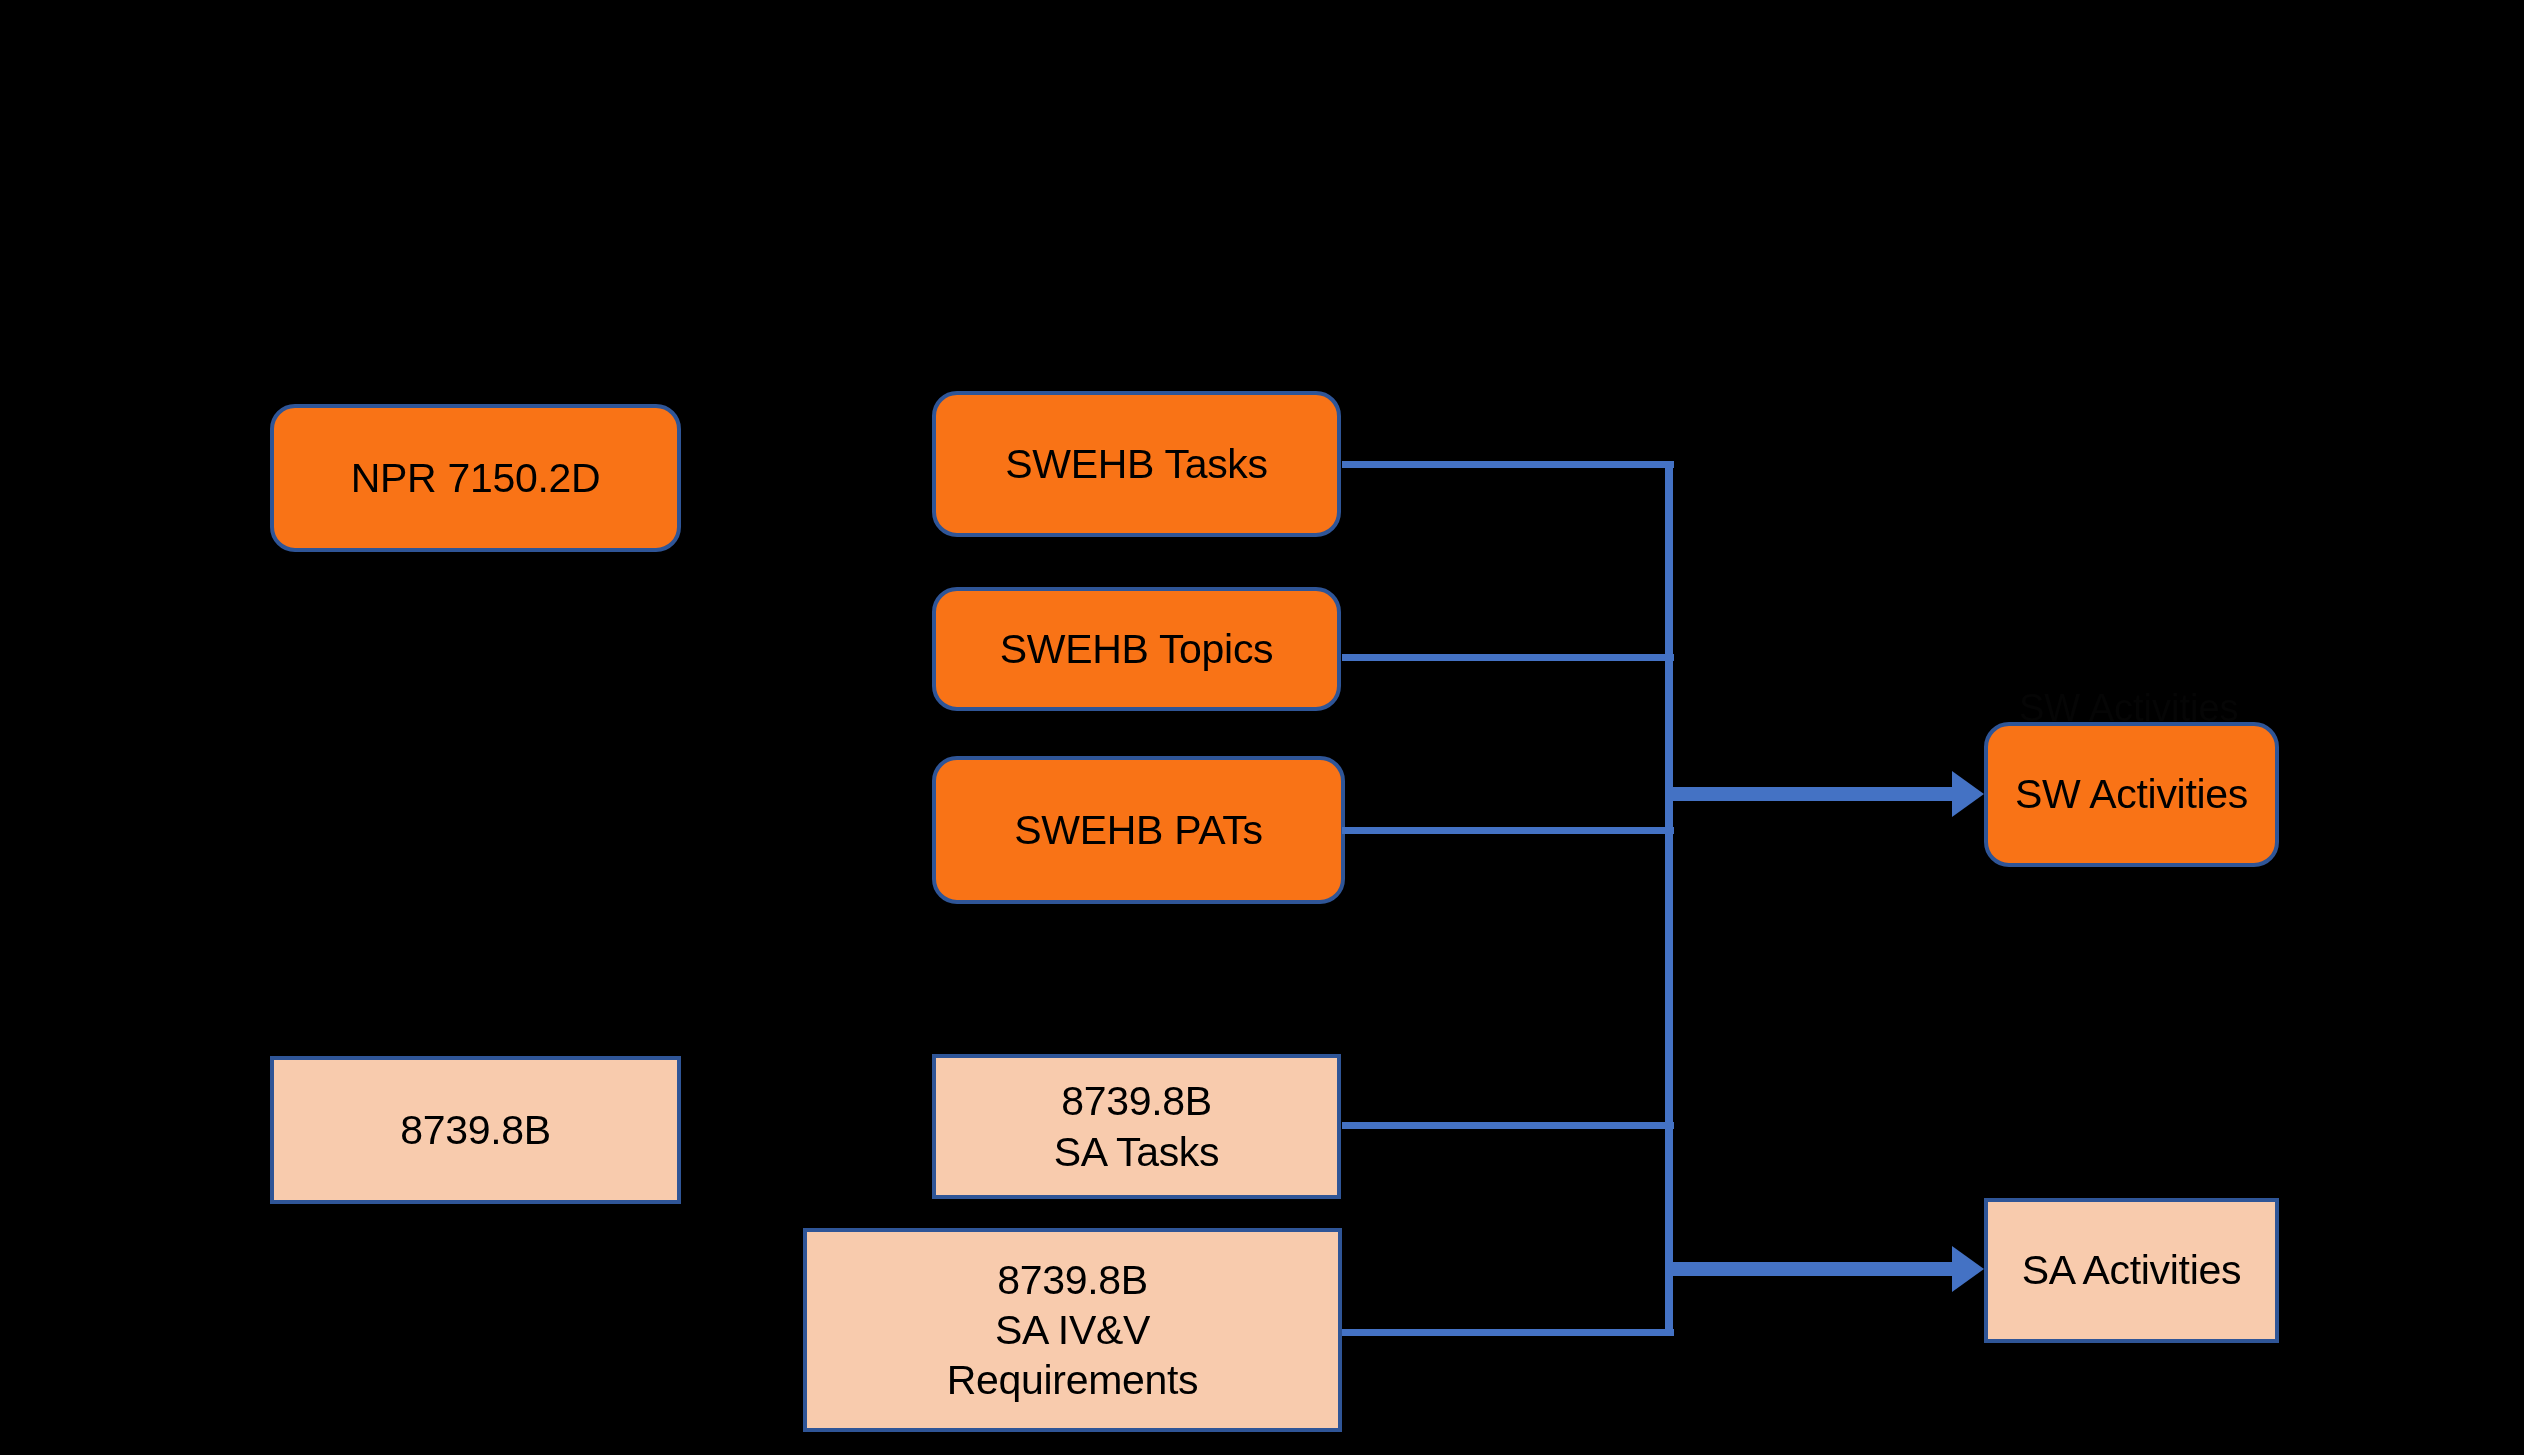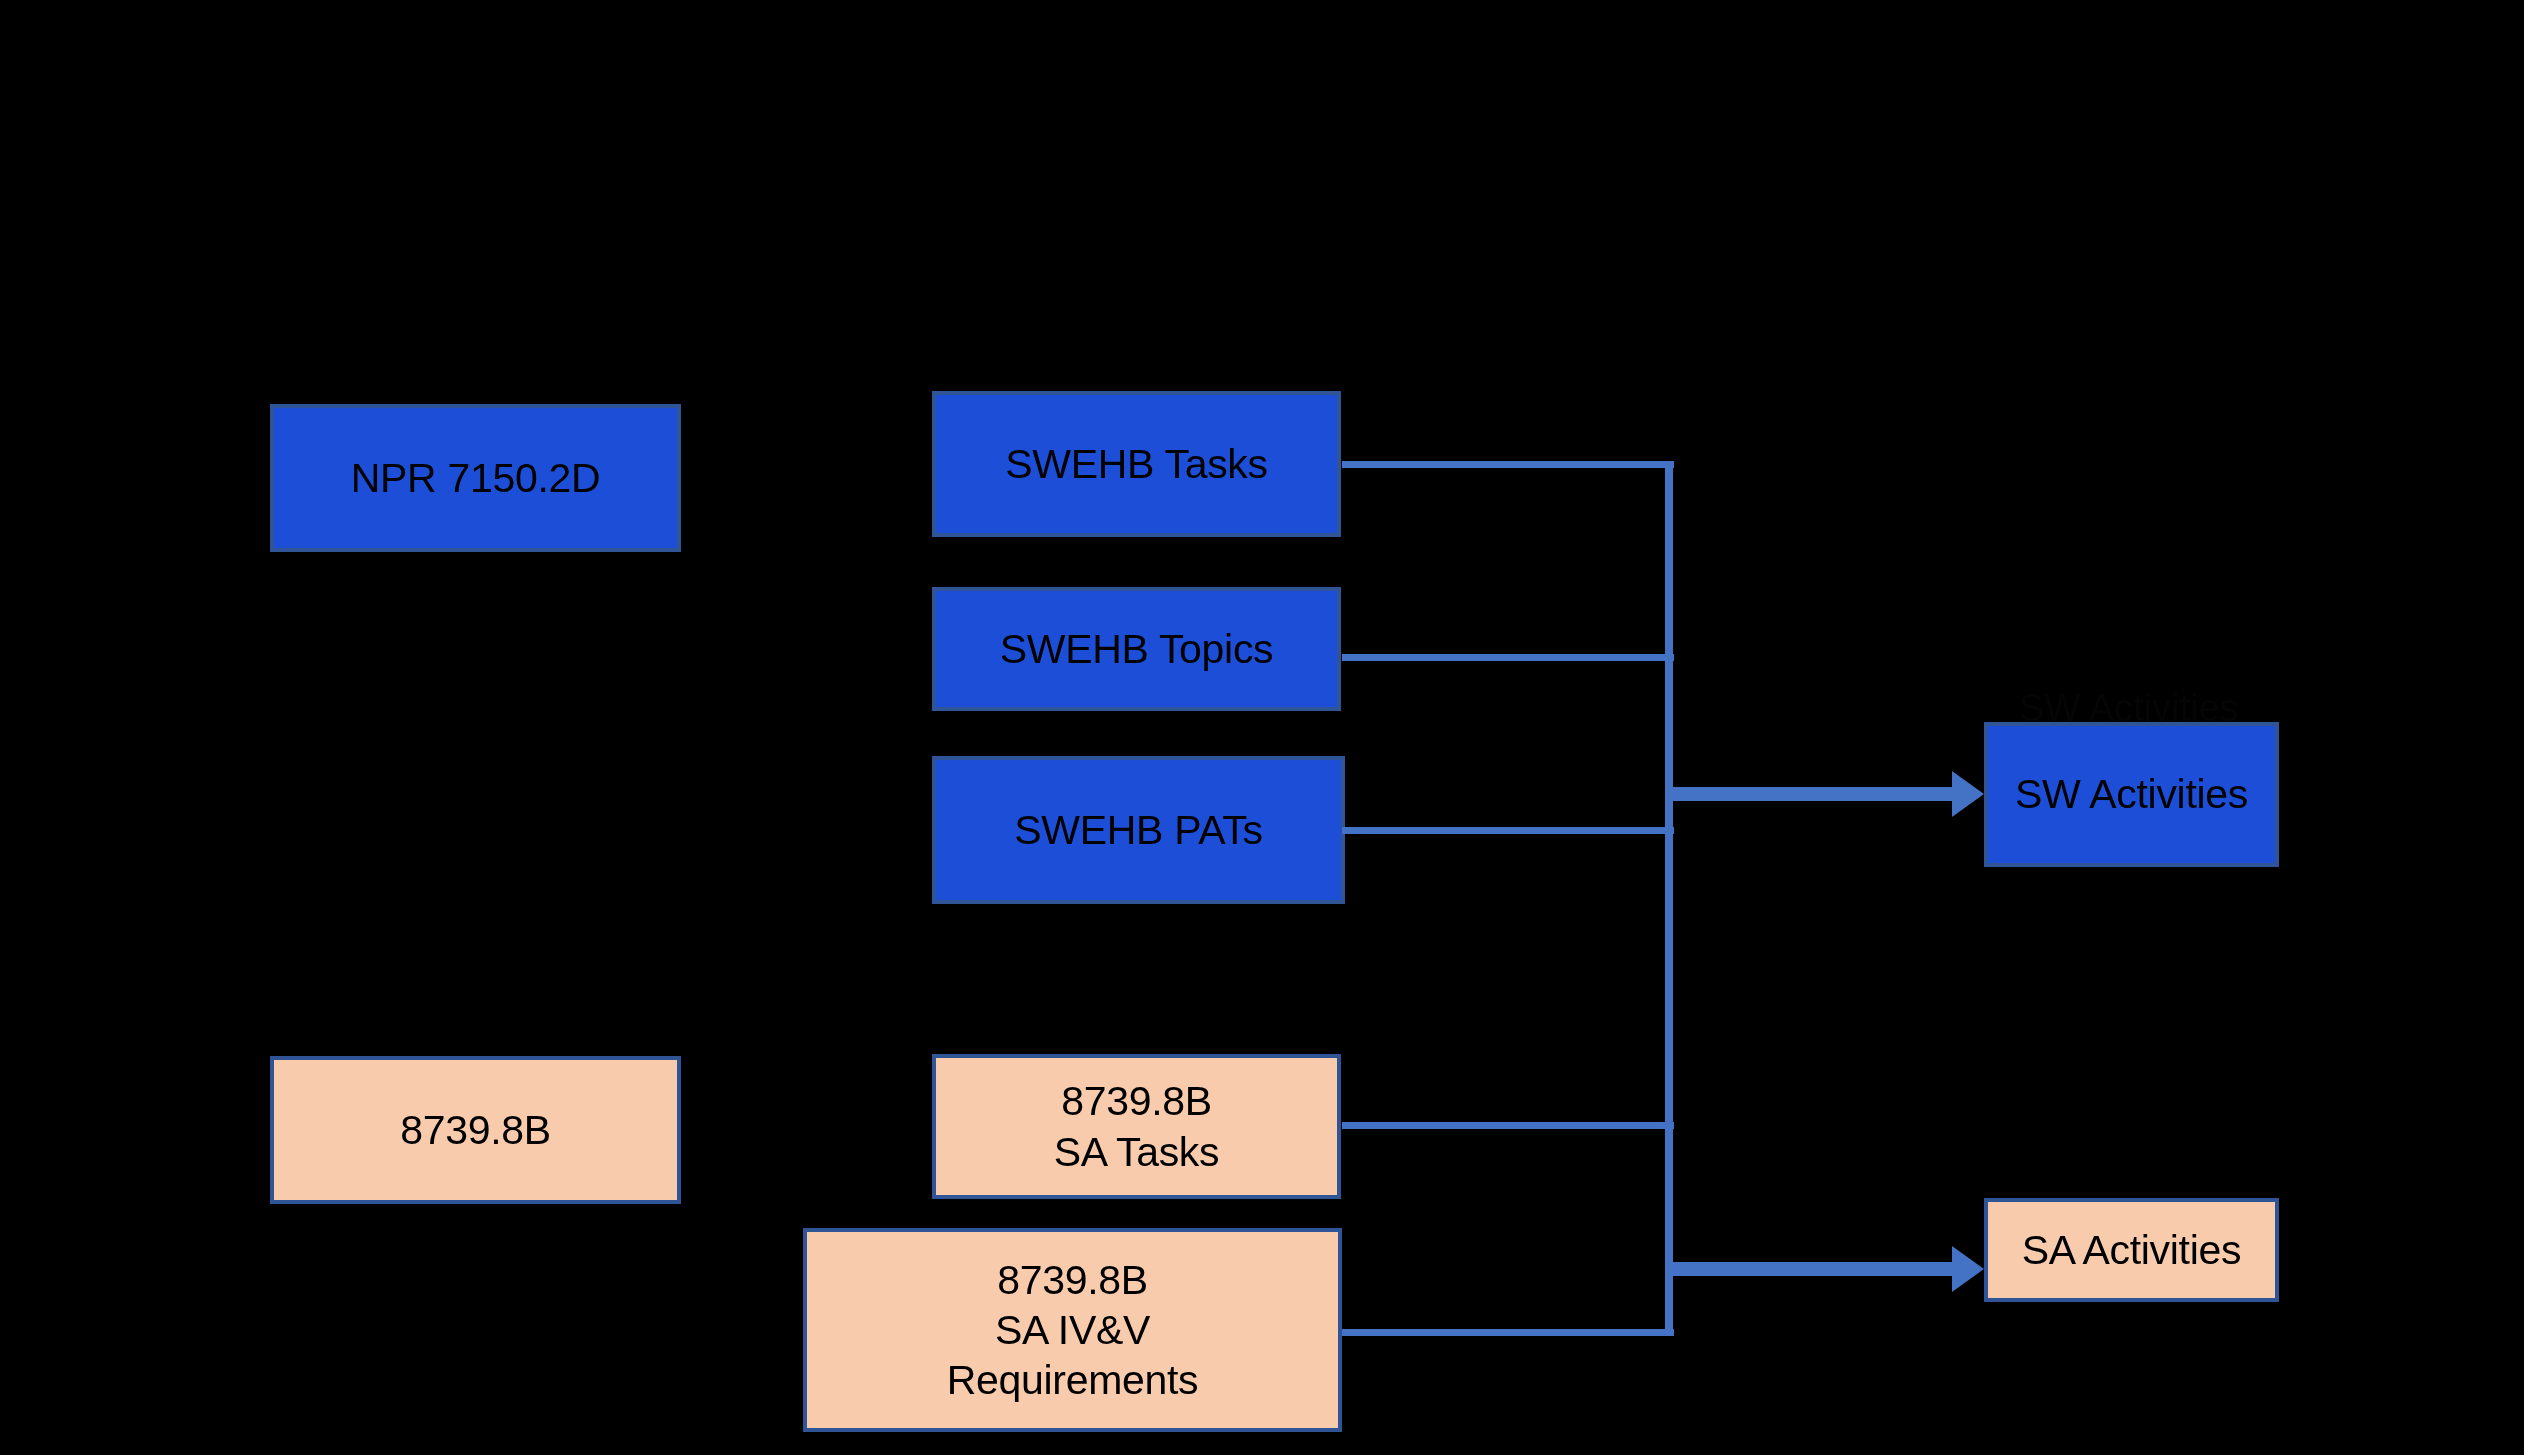--- a/index.html
+++ b/index.html
@@ -24,21 +24,21 @@
     align-items: center;
     justify-content: center;
     text-align: center;
     color: #000000;
     font-size: 41px;
     line-height: 1.22;
     letter-spacing: -0.3px;
     white-space: pre-line;
     padding: 2.5px 6.2px;
   }
-  .node.blue  { background: #1d4ed8; }
+  .node.blue  { background: #f97316; border-radius: 25px; }
   .node.orange{ background: #f8cbad; }
 
   .wire {
     position: absolute;
     background: #4472c4;
   }
   .wire.h { height: 6.8px; }
   .wire.v { width: 8px; }
 
   .arrow-line {
@@ -95,16 +95,16 @@
   <div class="arrow-line" style="left:1665px; top:787px; width:289px;"></div>
   <div class="arrow-head" style="left:1952px; top:771px;"></div>
 
   <div class="arrow-line" style="left:1665px; top:1262px; width:289px;"></div>
   <div class="arrow-head" style="left:1952px; top:1246px;"></div>
 
   <div class="ghost-label" style="left:2019px; top:687px; width:259px; height:36px;">SW Activities</div>
 
   <div class="node blue" style="left:1984px; top:722px; width:295px; height:145px;">SW Activities</div>
 
-  <div class="node orange" style="left:1984px; top:1198px; width:295px; height:104px;">SA Activities</div>
+  <div class="node orange" style="left:1984px; top:1198px; width:295px; height:145px;">SA Activities</div>
 
 </div>
 
 
 </body></html>

